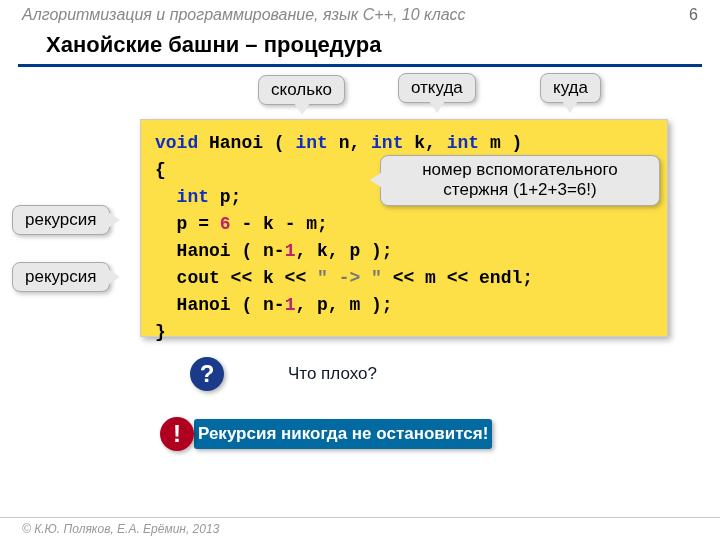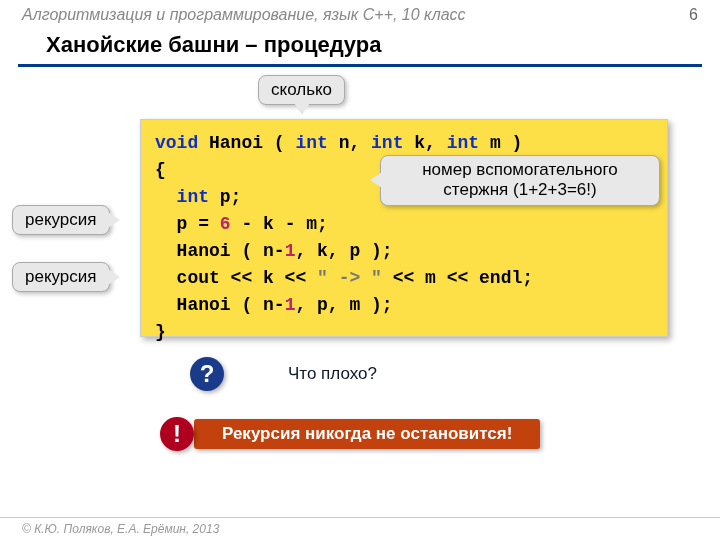--- a/index.html
+++ b/index.html
@@ -83,22 +83,22 @@
     display: flex; align-items: center; justify-content: center;
     font-weight: bold; font-size: 24px; color: #fff;
     box-shadow: 2px 2px 4px rgba(0,0,0,0.3);
     z-index: 2;
   }
   .circle.q { background: #1a3a8a; }
   .circle.ex { background: #b00020; }
   .badge-text { font-size: 17px; padding: 3px 10px; margin-left: -6px; }
   .badge-q { color: #0f172a; margin-left: 48px; }
   .badge-ex {
-    background: #c2410c; color: #fff; font-weight: bold;
-    border-radius: 3px; padding: 5px 28px;
+    background: #0369a1; color: #fff; font-weight: bold;
+    border-radius: 3px; padding: 5px 4px;
     box-shadow: 2px 2px 4px rgba(0,0,0,0.3);
   }
 
   .footer {
     position: absolute; bottom: 0; left: 0; right: 0;
     color: #999; font-size: 12px; font-style: italic;
     padding: 4px 22px;
     border-top: 1px solid #ccc;
     display: flex; gap: 20px;
   }
@@ -109,20 +109,22 @@
 <div class="header-bar">
   <span>Алгоритмизация и программирование, язык  C++, 10 класс</span>
   <span class="page-num">6</span>
 </div>
 
 <h1 class="title">Ханойские башни – процедура</h1>
 
 <div class="content">
 
   <div class="callout down" style="left:258px; top:8px;">сколько</div>
+  <div class="callout down" style="left:398px; top:6px;">откуда</div>
+  <div class="callout down" style="left:540px; top:6px;">куда</div>
 
   <div class="callout right" style="left:12px; top:138px;">рекурсия</div>
   <div class="callout right" style="left:12px; top:195px;">рекурсия</div>
 
   <div class="codebox"><span class="kw">void</span><span> Hanoi ( </span><span class="kw">int</span><span> n, </span><span class="kw">int</span><span> k, </span><span class="kw">int</span><span> m )</span>
 <span>{</span>
   <span class="kw">int</span><span> p;</span>
 <span>  p = </span><span class="num">6</span><span> - k - m;</span>
 <span>  Hanoi ( n-</span><span class="num">1</span><span>, k, p );</span>
 <span>  cout &lt;&lt; k &lt;&lt; </span><span class="str">" -&gt; "</span><span> &lt;&lt; m &lt;&lt; endl;</span>

